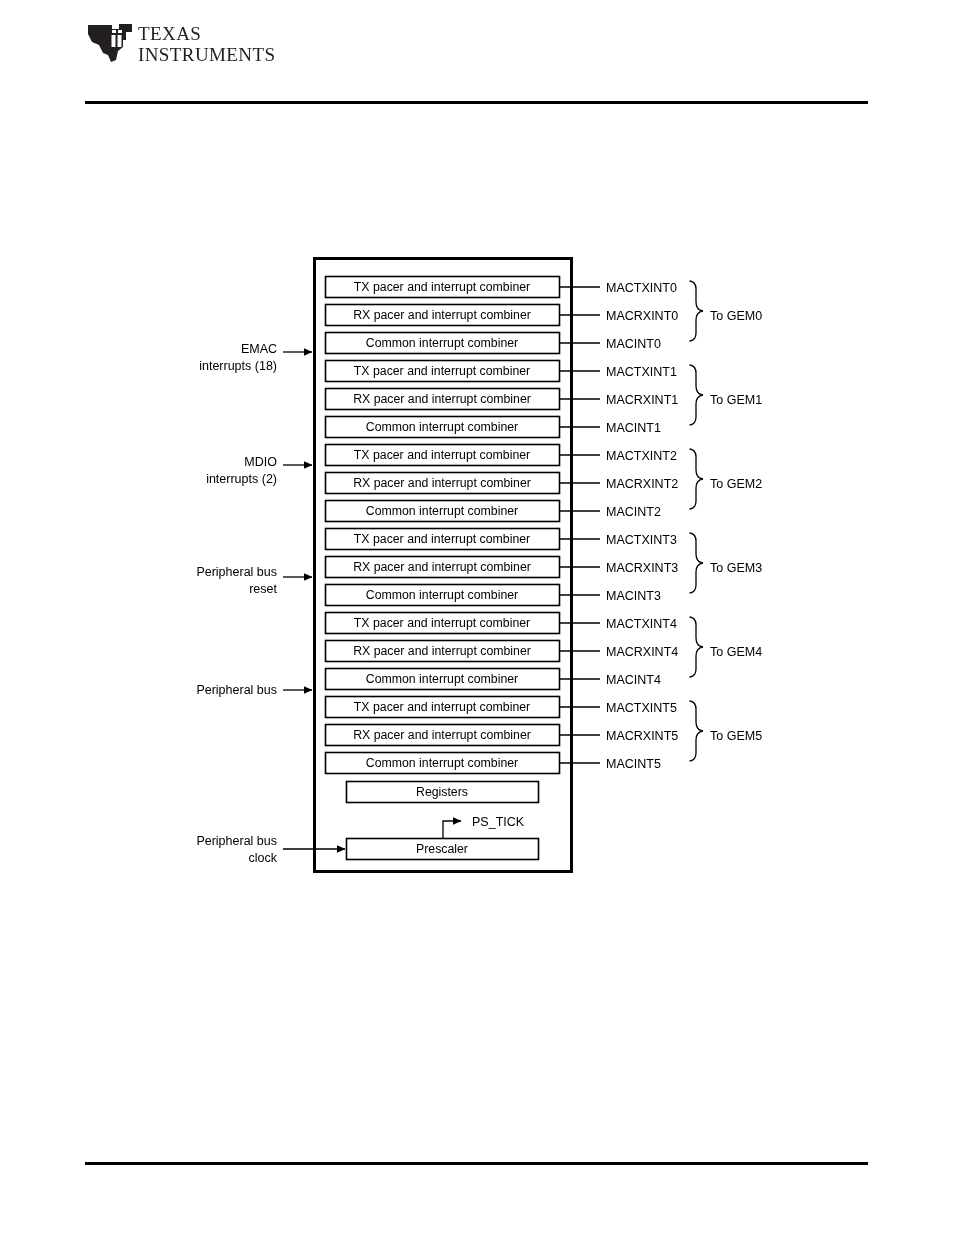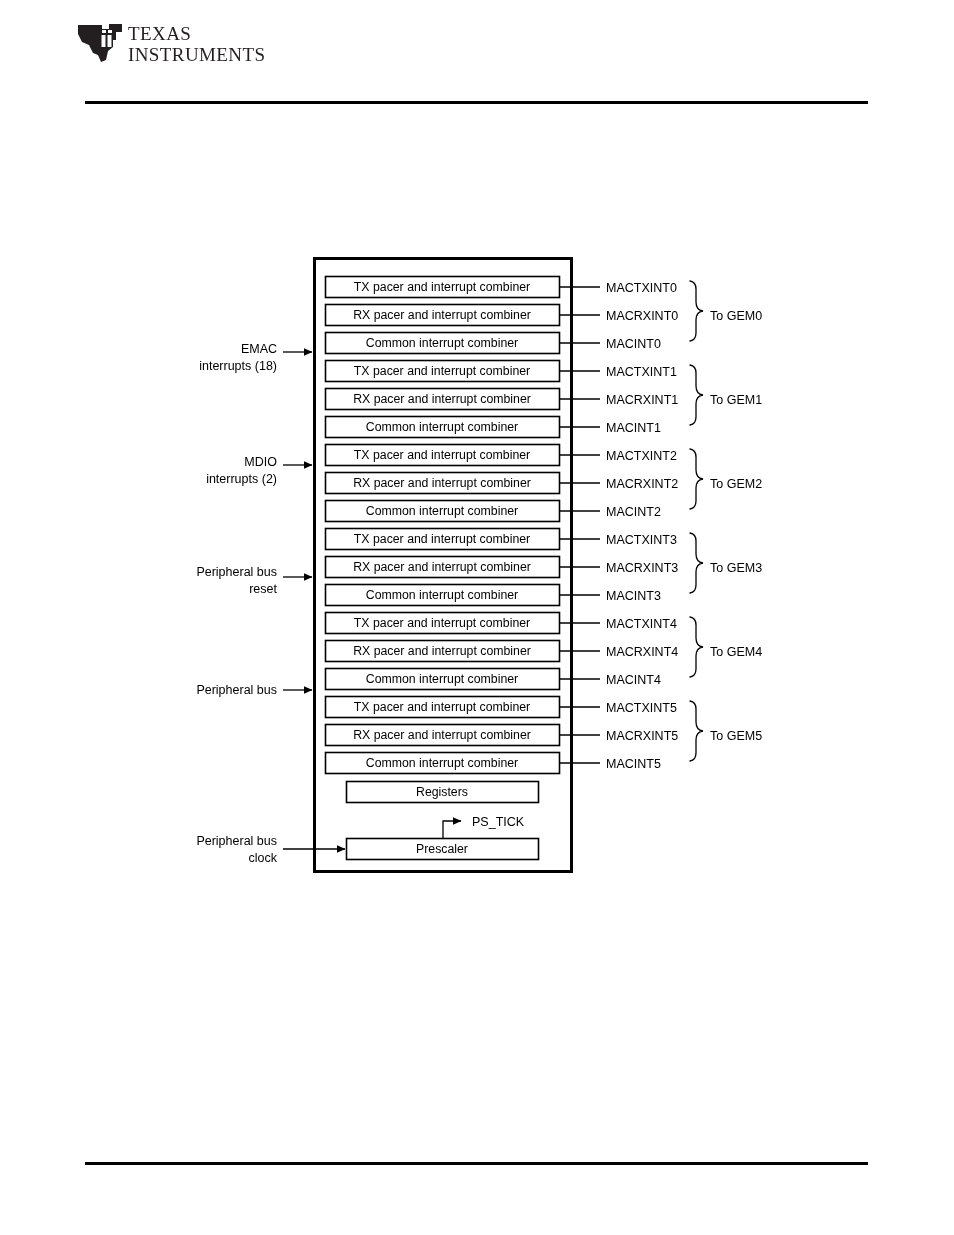--- a/index.html
+++ b/index.html
@@ -12,21 +12,21 @@
     height: 1235px;
     position: relative;
     font-family: "Liberation Sans", sans-serif;
     color: #000000;
     overflow: hidden;
   }
 
   
   #ti-logo {
     position: absolute;
-    left: 72px;
+    left: 82px;
     top: 20px;
     width: 240px;
     height: 46px;
   }
   #ti-logo svg { display: block; }
 
   .page-rule {
     position: absolute;
     left: 85px;
     width: 783px;

